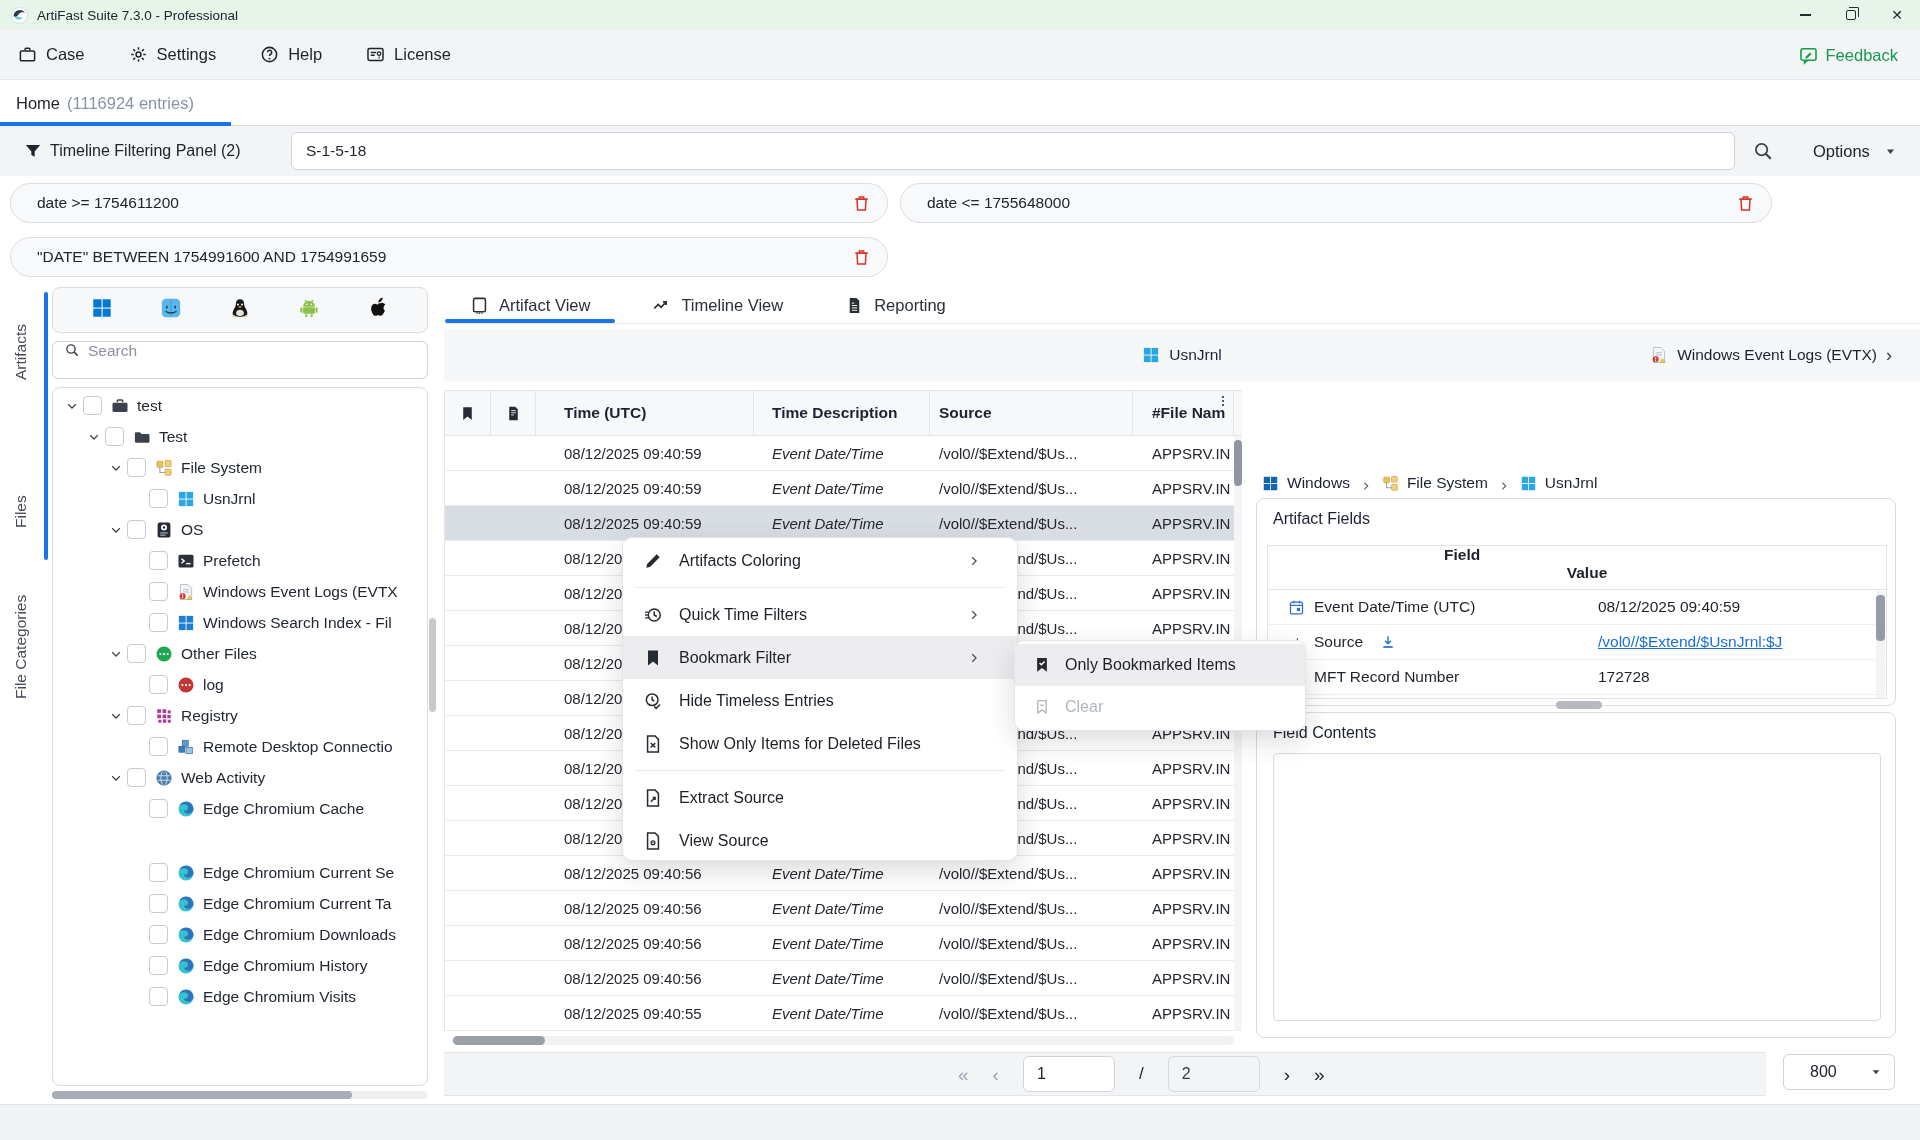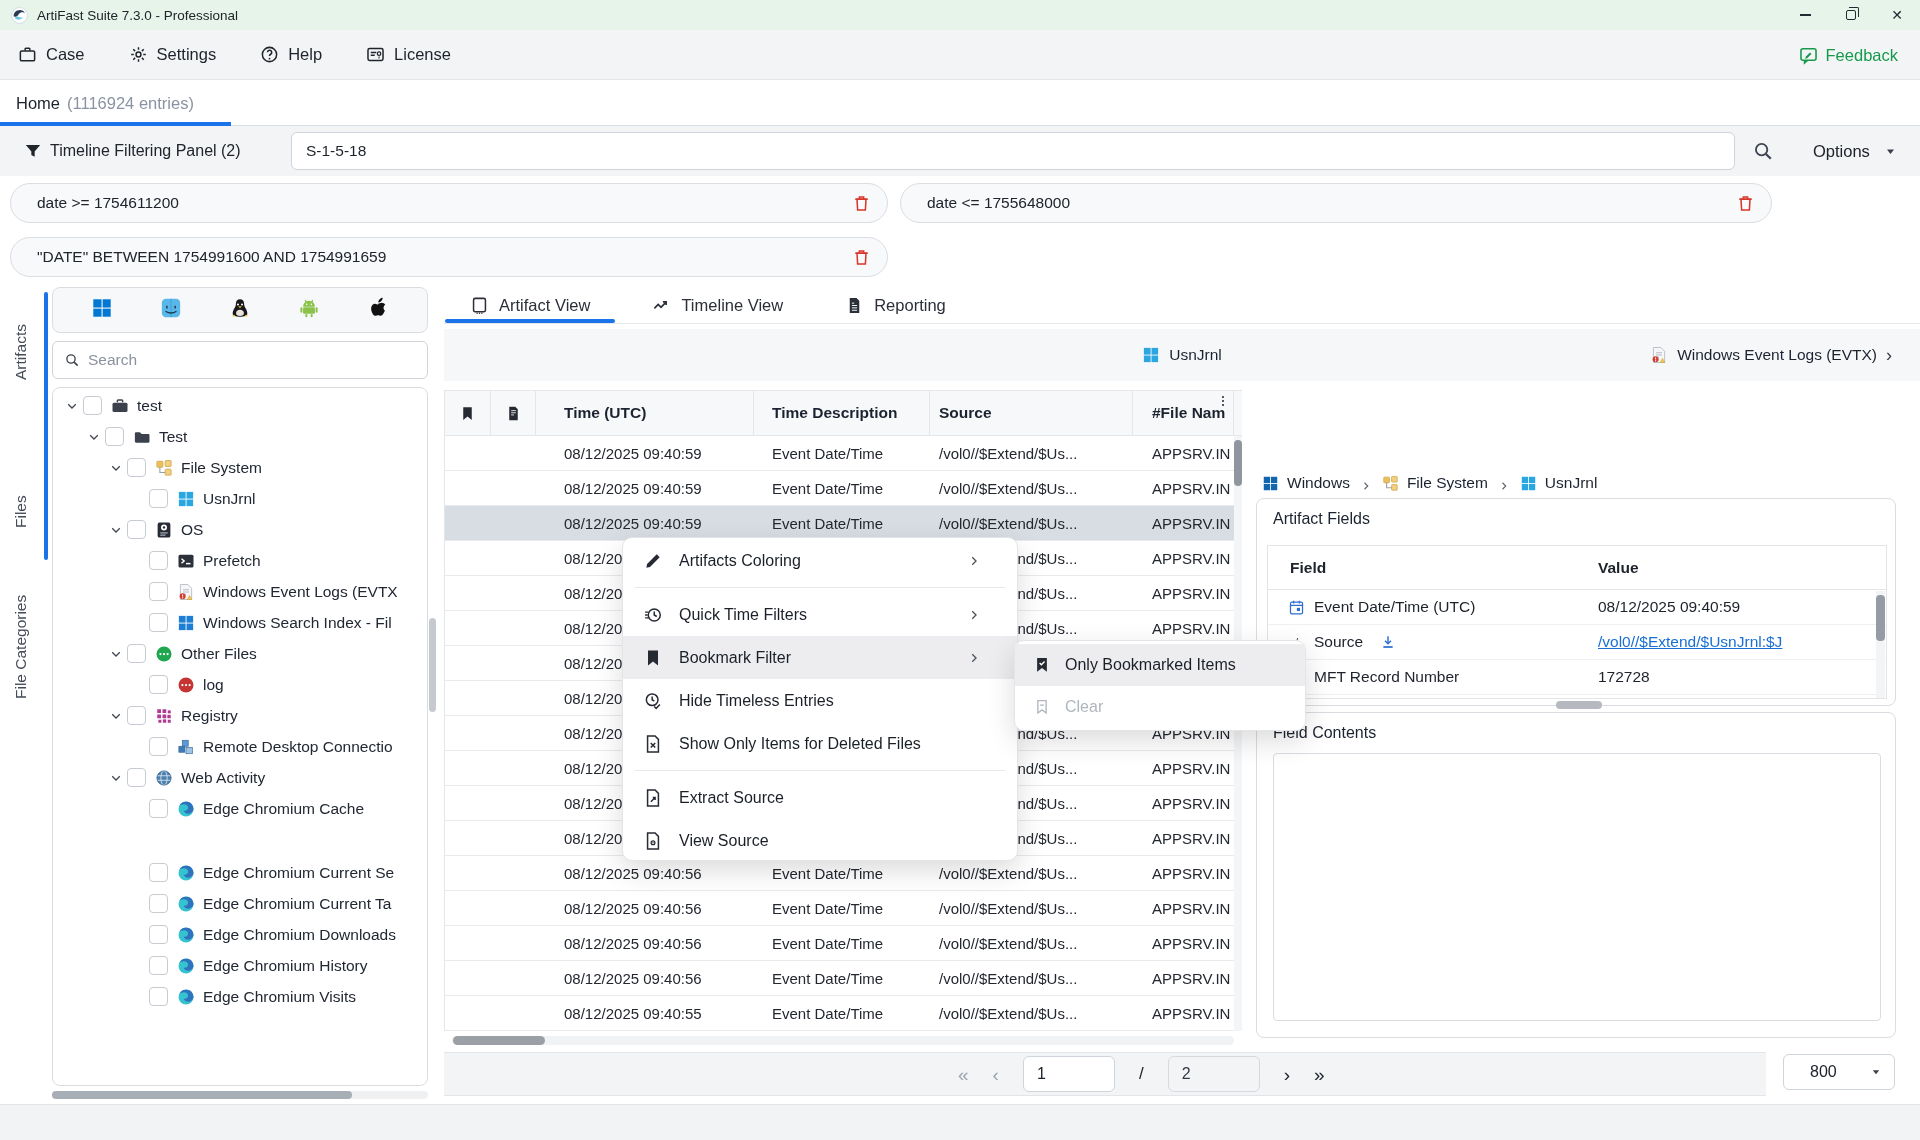--- a/index.html
+++ b/index.html
@@ -43,21 +43,21 @@
   .chip .txt { flex:1; white-space:nowrap; overflow:hidden; }
   .chip .ic { color:#d7342a; }
 
   
   .vtab { position:absolute; left:0; width:42px; display:flex; align-items:center; justify-content:center;
     writing-mode:vertical-rl; transform:rotate(180deg); font-size:15.5px; color:#444b57; white-space:nowrap; }
   #vtab-indicator { position:absolute; left:44px; top:292px; width:4px; height:268px; background:#1a73e8; border-radius:2px; }
 
   
   #os-box { left:52px; top:287px; width:376px; height:46px; background:#f7f8f9; border:1px solid #d9dce0; border-radius:8px; display:flex; align-items:center; justify-content:space-around; padding:0 14px; }
-  #side-search { left:52px; top:341px; width:376px; height:38px; background:#fff; border:1px solid #cfd4da; border-radius:6px; display:flex; align-items:center; padding:0 11px; gap:8px; }
+  #side-search { left:52px; top:341px; width:376px; height:38px; background:#fff; border:1px solid #cfd4da; border-radius:6px; display:flex; align-items:flex-start; padding:0 11px; gap:8px; }
   #side-search input { border:none; outline:none; flex:1; font-size:15.5px; color:#1d222b; font-family:"Liberation Sans",sans-serif; background:transparent; }
   #side-search input::placeholder { color:#8b929e; }
   #tree-box { left:52px; top:387px; width:376px; height:699px; border:1px solid #d9dce0; border-radius:8px; overflow:hidden; background:#fff; padding-top:2px; }
   .tree-row { height:31px; display:flex; align-items:center; white-space:nowrap; }
   .tree-row .tw { width:22px; display:flex; justify-content:center; color:#3f4650; }
   .tree-row .cb { width:19px; height:19px; border:1.5px solid #c6cbd2; border-radius:4px; background:#fff; margin-right:9px; flex:none; }
   .tree-row .lbl { margin-left:8px; font-size:15.5px; color:#222833; }
   #tree-vscroll { left:429px; top:618px; width:7px; height:94px; background:#c6c9ce; border-radius:4px; }
   #side-hscroll { left:52px; top:1091px; width:376px; height:8px; background:#eef0f2; border-radius:4px; }
   #side-hscroll .thumb { width:300px; height:8px; background:#a8aeb6; border-radius:4px; }
@@ -77,21 +77,21 @@
   
   #table { left:444px; top:390px; width:798px; }
   #thead { display:flex; height:46px; background:#f7f8f9; border:1px solid #e4e6ea; border-right:none; font-weight:bold; font-size:15.5px; color:#1c2330; }
   #thead .th { display:flex; align-items:center; border-right:1px solid #e4e6ea; padding-left:18px; position:relative; }
   .w-bm{width:46px; justify-content:center; padding-left:0!important;} .w-doc{width:45px; justify-content:center; padding-left:0!important;}
   .w-time{width:218px; padding-left:28px!important;} .w-desc{width:176px;} .w-src{width:203px; padding-left:9px!important;} .w-file{width:101px; padding-left:19px!important;}
   #tbody { border-left:1px solid #e4e6ea; }
   .trow { display:flex; height:35px; border-bottom:1px solid #e8eaed; font-size:15px; color:#23272f; background:#fff; }
   .trow.sel { background:#d8dde3; }
   .trow .td { display:flex; align-items:center; white-space:nowrap; overflow:hidden; }
-  .trow .w-time{padding-left:28px;} .trow .w-desc{padding-left:18px;} .trow .w-src{padding-left:9px;} .trow .w-file{padding-left:19px;}
+  .trow .w-time{padding-left:28px;} .trow .w-desc{padding-left:18px;font-style:italic;} .trow .w-src{padding-left:9px;} .trow .w-file{padding-left:19px;}
   #tbl-vscroll-track { left:1234px; top:436px; width:8px; height:595px; background:#f4f5f6; }
   #tbl-vscroll { left:1234px; top:440px; width:8px; height:46px; background:#8f96a0; border-radius:4px; }
   #tbl-hscroll-track { left:452px; top:1036px; width:782px; height:9px; background:#f1f2f4; border-radius:5px; }
   #tbl-hscroll { left:453px; top:1036px; width:92px; height:9px; background:#9aa0a6; border-radius:5px; }
   #col-menu-dots { position:absolute; right:3px; top:0; height:46px; display:flex; align-items:center; color:#1c2330; }
 
   
   #footer { left:444px; top:1052px; width:1322px; height:44px; background:#f3f4f6; border-top:1px solid #e3e5e8; border-bottom:1px solid #e3e5e8; }
   #pager { left:958px; top:1052px; height:44px; display:flex; align-items:center; gap:24px; }
   .pg-nav { font-size:19px; line-height:1; }
@@ -101,21 +101,21 @@
   #pg-sep { font-size:17px; color:#20242c; }
   #pagesize { left:1783px; top:1054px; width:112px; height:36px; background:#fff; border:1px solid #cfd4da; border-radius:6px; display:flex; align-items:center; padding:0 12px 0 26px; font-size:16px; color:#20242c; justify-content:space-between; }
 
   
   #breadcrumb { left:1262px; top:460px; height:32px; display:flex; align-items:flex-end; gap:10px; font-size:15.5px; color:#1c2330; }
   #breadcrumb .chev { color:#5b6270; }
   .card { background:#fff; border:1px solid #d9dce0; border-radius:8px; }
   #af-card { left:1256px; top:498px; width:640px; height:208px; }
   .card-title { position:absolute; left:16px; top:11px; font-size:16px; color:#1c2330; }
   #af-table { position:absolute; left:10px; top:46px; width:620px; height:154px; border:1px solid #e2e4e8; overflow:hidden; }
-  #af-head { display:flex; height:44px; border-bottom:1px solid #e2e4e8; font-weight:bold; font-size:15.5px; align-items:center; }
+  #af-head { display:flex; height:44px; border-bottom:1px solid #e2e4e8; font-weight:bold; font-size:15.5px; align-items:center;flex-direction:column; }
   #af-head .c1 { width:310px; padding-left:22px; } #af-head .c2 { padding-left:20px; }
   .af-row { display:flex; height:35px; align-items:center; border-bottom:1px solid #edeff2; font-size:15.5px; }
   .af-row .c1 { width:310px; padding-left:20px; display:flex; align-items:center; gap:9px; }
   .af-row .c2 { padding-left:20px; white-space:nowrap; }
   .af-link { color:#1a6fd4; text-decoration:underline; }
   #af-vscroll-track { position:absolute; right:1px; top:45px; width:9px; height:108px; background:#f3f4f6; }
   #af-vscroll { position:absolute; right:1px; top:49px; width:9px; height:46px; background:#959ca6; border-radius:4px; }
   #panel-handle { left:1556px; top:701px; width:46px; height:8px; background:#b6bac0; border-radius:4px; }
   #fc-card { left:1256px; top:712px; width:640px; height:326px; }
   #fc-box { position:absolute; left:16px; top:40px; width:608px; height:268px; border:1px solid #d9dce0; border-radius:4px; background:#fff; }

